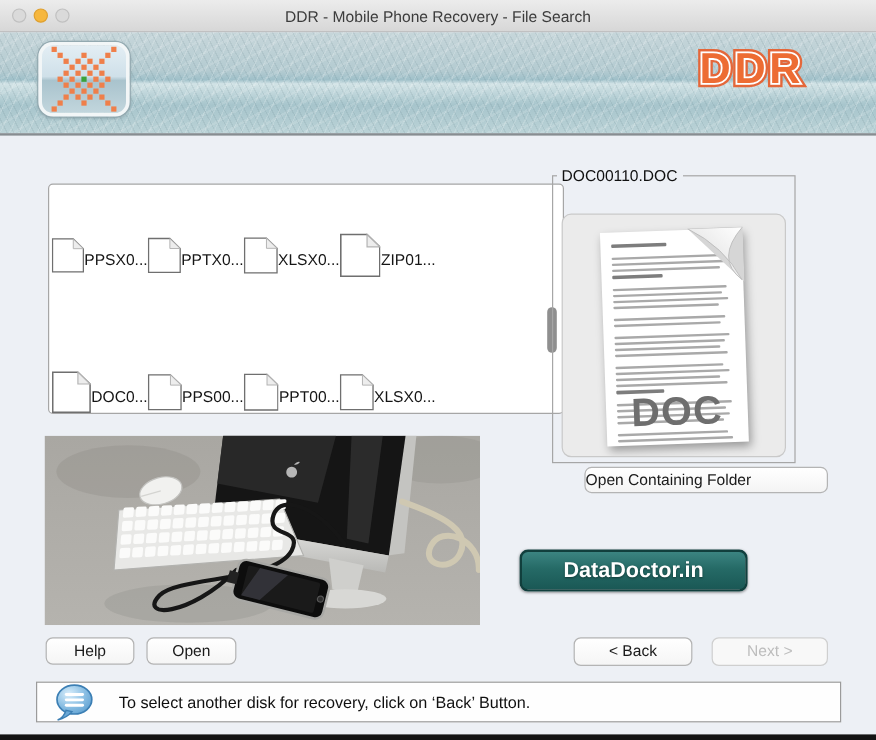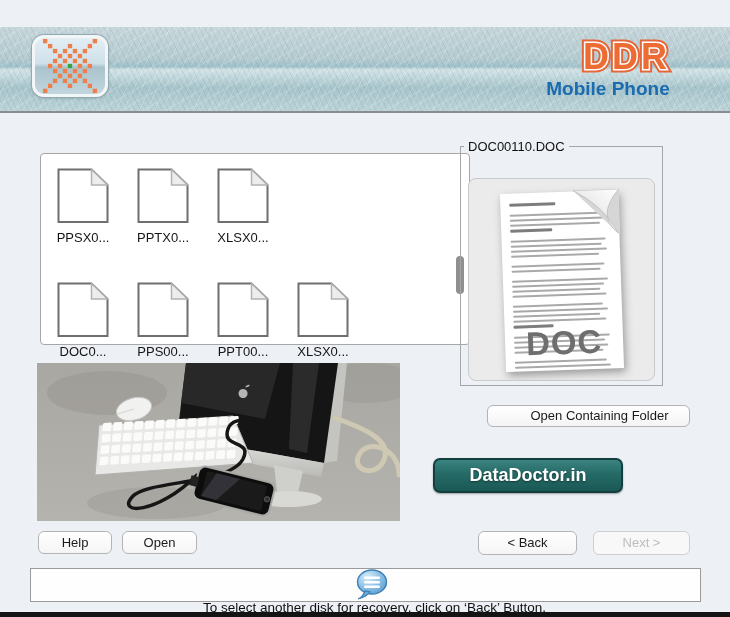--- a/index.html
+++ b/index.html
@@ -36,44 +36,44 @@
   .ddr-l3{color:#ed6c33;}
   .mobile-phone{position:absolute;right:60px;top:51px;width:124px;text-align:center;
     font-size:19px;font-weight:700;color:#1a6bb0;}
 
   
   .file-list{position:absolute;left:40px;top:153px;width:430px;height:192px;
     background:#ffffff;border:1px solid #a6a6a6;border-radius:4px;}
   .file-row{position:absolute;left:2px;width:408px;height:90px;display:flex;}
   .file-row.r1{top:14px;}
   .file-row.r2{top:128px;}
-  .file-item{width:80px;display:flex;flex-direction:column;align-items:center;cursor:default;}
+  .file-item{width:80px;display:flex;flex-direction:row;align-items:center;cursor:default;}
   .file-item svg{display:block;}
   .file-label{margin-top:6px;font-size:13px;color:#151515;white-space:nowrap;}
   .scroll-thumb{position:absolute;right:5px;top:102px;width:8px;height:38px;
     border-radius:4px;background:#8f8f8f;}
 
   
   .preview-group{position:absolute;left:460px;top:139px;width:203px;height:247px;
     border:1px solid #a6a6a6;margin:0;padding:0;}
   .preview-group legend{font-size:13px;color:#101010;padding:0 4px;margin-left:3px;}
   .preview-box{position:absolute;left:7px;top:24px;width:187px;height:203px;
     background:#ebebeb;border:1px solid #c9c9c9;border-radius:8px;overflow:hidden;}
   .doc-page{position:absolute;left:34px;top:13px;width:118px;height:178px;background:#ffffff;
     transform:rotate(-2deg);box-shadow:2px 4px 8px rgba(0,0,0,.35);padding:10px 9px 0 9px;}
   .doc-lines{position:relative;width:100%;}
   .doc-line{height:2px;background:#a9a9a9;margin-bottom:3px;border-radius:1px;}
   .doc-line.head{background:#7d7d7d;height:3px;}
   .doc-line.gap{background:transparent;height:2px;}
   .doc-watermark{position:absolute;left:0;bottom:8px;width:100%;text-align:center;
     font-size:33px;font-weight:800;color:#6e6e6e;letter-spacing:1px;}
   .doc-fold{position:absolute;right:-1px;top:-1px;}
-  .open-folder-btn{position:absolute;left:487px;top:405px;width:203px;height:22px;
+  .open-folder-btn{position:absolute;left:487px;top:389px;width:203px;height:22px;
     background:linear-gradient(#ffffff,#f4f4f4);border:1px solid #b4b4b4;border-radius:6px;
-    font-size:13px;color:#1a1a1a;text-align:center;line-height:20px;cursor:pointer;padding-left:22px;}
+    font-size:13px;color:#1a1a1a;text-align:left;line-height:20px;cursor:pointer;}
 
   
   .photo{position:absolute;left:37px;top:363px;width:363px;height:158px;overflow:hidden;}
 
   
   .badge{position:absolute;left:433px;top:458px;width:190px;height:35px;
     background:linear-gradient(180deg,#3b8481 0%,#256a66 45%,#1a5855 100%);
     border:2px solid #113f3d;border-radius:7px;box-shadow:0 1px 2px rgba(0,0,0,.35);
     color:#ffffff;font-size:18px;font-weight:700;text-align:center;line-height:31px;
     text-shadow:0 1px 2px rgba(0,0,0,.45);cursor:pointer;}
@@ -83,31 +83,39 @@
     border:1px solid #b4b4b4;border-radius:6px;font-size:13px;color:#1a1a1a;
     text-align:center;cursor:pointer;}
   .btn-help{left:38px;top:531px;width:74px;height:23px;line-height:21px;}
   .btn-exit{left:122px;top:531px;width:75px;height:23px;line-height:21px;}
   .btn-back{left:478px;top:531px;width:99px;height:24px;line-height:22px;}
   .btn-next{left:593px;top:531px;width:97px;height:24px;line-height:22px;
     color:#bdbdbd;border-color:#cfcfcf;background:#f8f8f8;}
 
   
   .status-bar{position:absolute;left:30px;top:568px;width:671px;height:34px;
-    background:#fefefe;border:1px solid #9b9b9b;display:flex;align-items:center;flex-direction:column;}
+    background:#fefefe;border:1px solid #9b9b9b;display:flex;align-items:center;}
   .status-icon{margin-left:14px;width:36px;height:31px;flex:0 0 auto;}
   .status-text{margin-left:18px;font-size:13.5px;color:#101010;}
 
   .bottom-strip{position:absolute;left:0;top:612px;width:730px;height:5px;background:#141414;}
 </style>
 </head>
 <body>
 
 <div class="window">
 
+  <div class="titlebar">
+    <div class="traffic">
+      <div class="tl grey"></div>
+      <div class="tl yellow"></div>
+      <div class="tl grey"></div>
+    </div>
+    <div class="title-text">DDR - Mobile Phone Recovery - File Search</div>
+  </div>
 
   <div class="banner">
     <div class="logo-box">
       <svg width="58" height="58" viewBox="0 0 56 56">
         <g id="logo-squares">
             <rect x="1.9" y="1.9" width="4.2" height="4.2" fill="#ef7f4a"></rect>
             <rect x="1.9" y="49.9" width="4.2" height="4.2" fill="#ef7f4a"></rect>
             <rect x="6.700000000000001" y="6.700000000000001" width="4.2" height="4.2" fill="#ef7f4a"></rect>
             <rect x="6.700000000000001" y="25.9" width="4.2" height="4.2" fill="#ef7f4a"></rect>
             <rect x="6.700000000000001" y="45.1" width="4.2" height="4.2" fill="#ef7f4a"></rect>
@@ -144,21 +152,20 @@
             <rect x="49.9" y="1.9" width="4.2" height="4.2" fill="#ef7f4a"></rect>
             <rect x="49.9" y="49.9" width="4.2" height="4.2" fill="#ef7f4a"></rect>
           </g>
       </svg>
     </div>
     <div class="ddr-stack">
       <span class="ddr-l1">DDR</span>
       <span class="ddr-l2">DDR</span>
       <span class="ddr-l3">DDR</span>
     </div>
-    <div class="mobile-phone">Mobile Phone</div>
   </div>
 
   <div class="file-list">
     <div class="file-row r1">
       <div class="file-item">
         <svg width="52" height="56" viewBox="0 0 52 56">
             <path d="M1.5 1.5 h33 L50.5 17 v37 h-49 z" fill="#ffffff" stroke="#6f6f6f" stroke-width="2"></path>
             <path d="M34.5 1.5 L50.5 17 h-16 z" fill="#ededed" stroke="#b3b3b3" stroke-width="1.5"></path>
           </svg>
         <span class="file-label">PPSX0...</span>
@@ -169,20 +176,27 @@
             <path d="M34.5 1.5 L50.5 17 h-16 z" fill="#ededed" stroke="#b3b3b3" stroke-width="1.5"></path>
           </svg>
         <span class="file-label">PPTX0...</span>
       </div>
       <div class="file-item">
         <svg width="52" height="56" viewBox="0 0 52 56">
             <path d="M1.5 1.5 h33 L50.5 17 v37 h-49 z" fill="#ffffff" stroke="#6f6f6f" stroke-width="2"></path>
             <path d="M34.5 1.5 L50.5 17 h-16 z" fill="#ededed" stroke="#b3b3b3" stroke-width="1.5"></path>
           </svg>
         <span class="file-label">XLSX0...</span>
+      </div>
+      <div class="file-item">
+        <svg width="52" height="56" viewBox="0 0 52 56">
+            <path d="M1.5 1.5 h33 L50.5 17 v37 h-49 z" fill="#ffffff" stroke="#6f6f6f" stroke-width="2"></path>
+            <path d="M34.5 1.5 L50.5 17 h-16 z" fill="#ededed" stroke="#b3b3b3" stroke-width="1.5"></path>
+          </svg>
+        <span class="file-label">ZIP01...</span>
       </div>
     </div>
     <div class="file-row r2">
       <div class="file-item">
         <svg width="52" height="56" viewBox="0 0 52 56">
             <path d="M1.5 1.5 h33 L50.5 17 v37 h-49 z" fill="#ffffff" stroke="#6f6f6f" stroke-width="2"></path>
             <path d="M34.5 1.5 L50.5 17 h-16 z" fill="#ededed" stroke="#b3b3b3" stroke-width="1.5"></path>
           </svg>
         <span class="file-label">DOC0...</span>
       </div>

